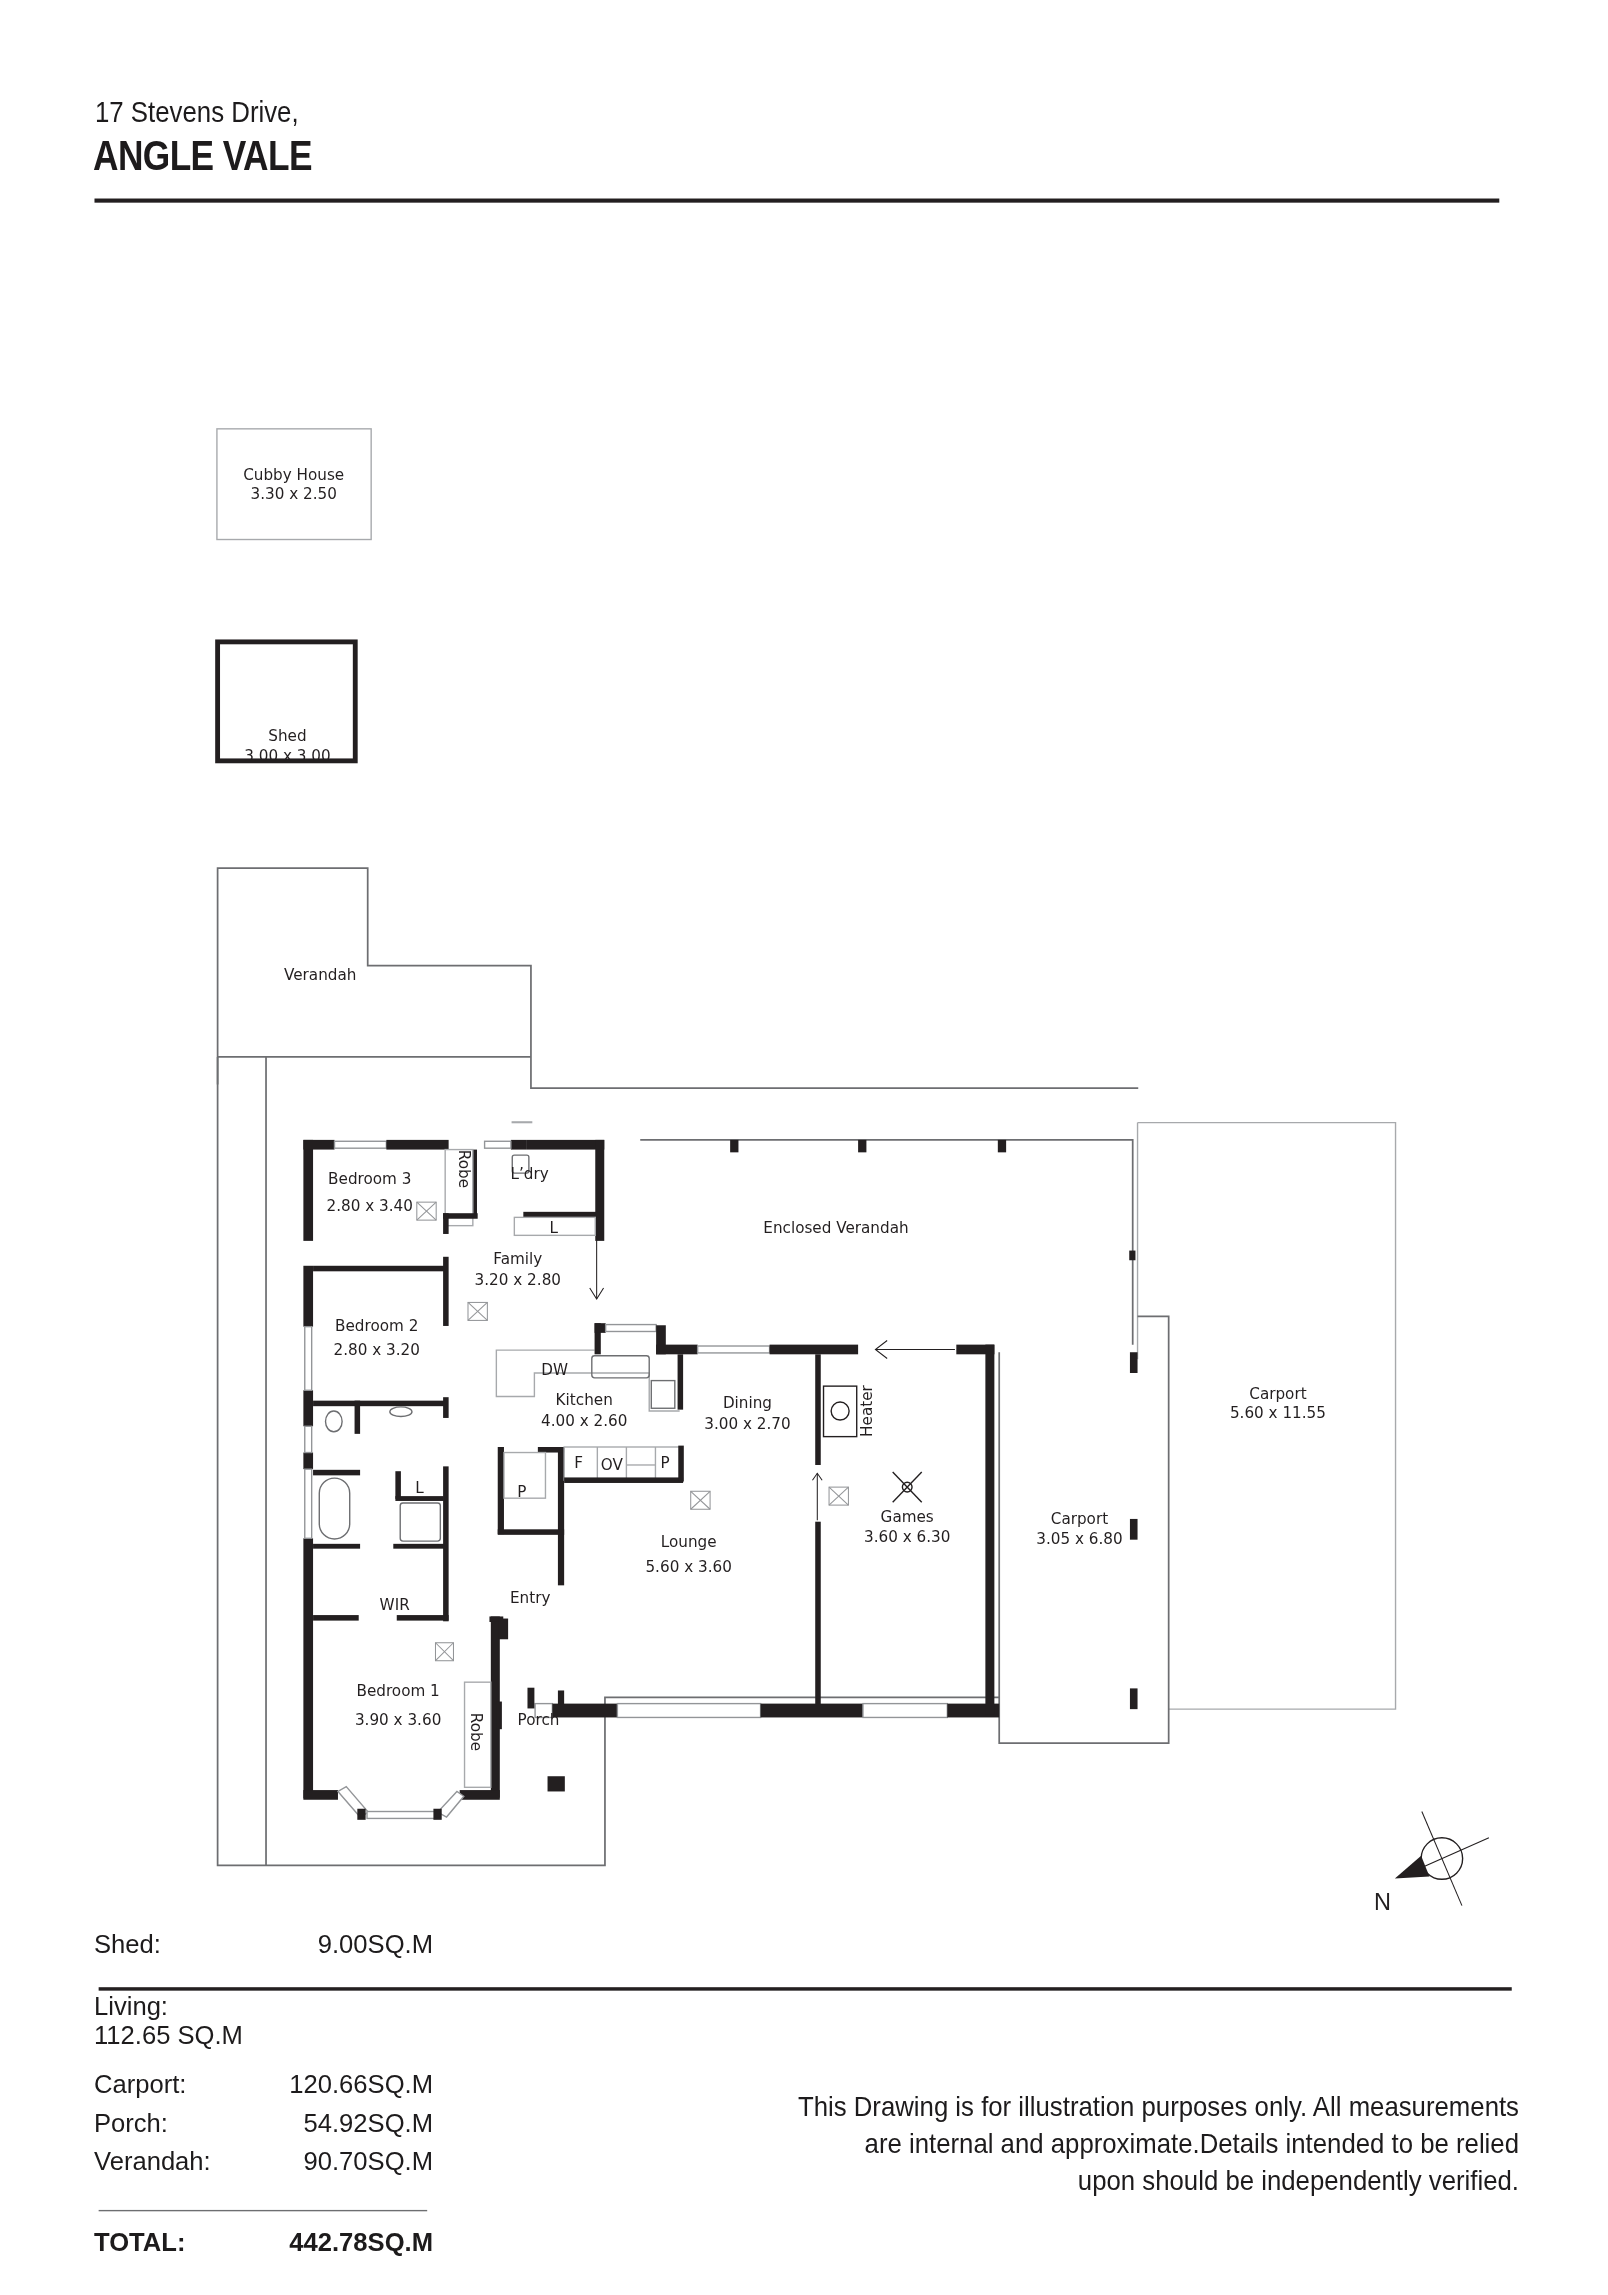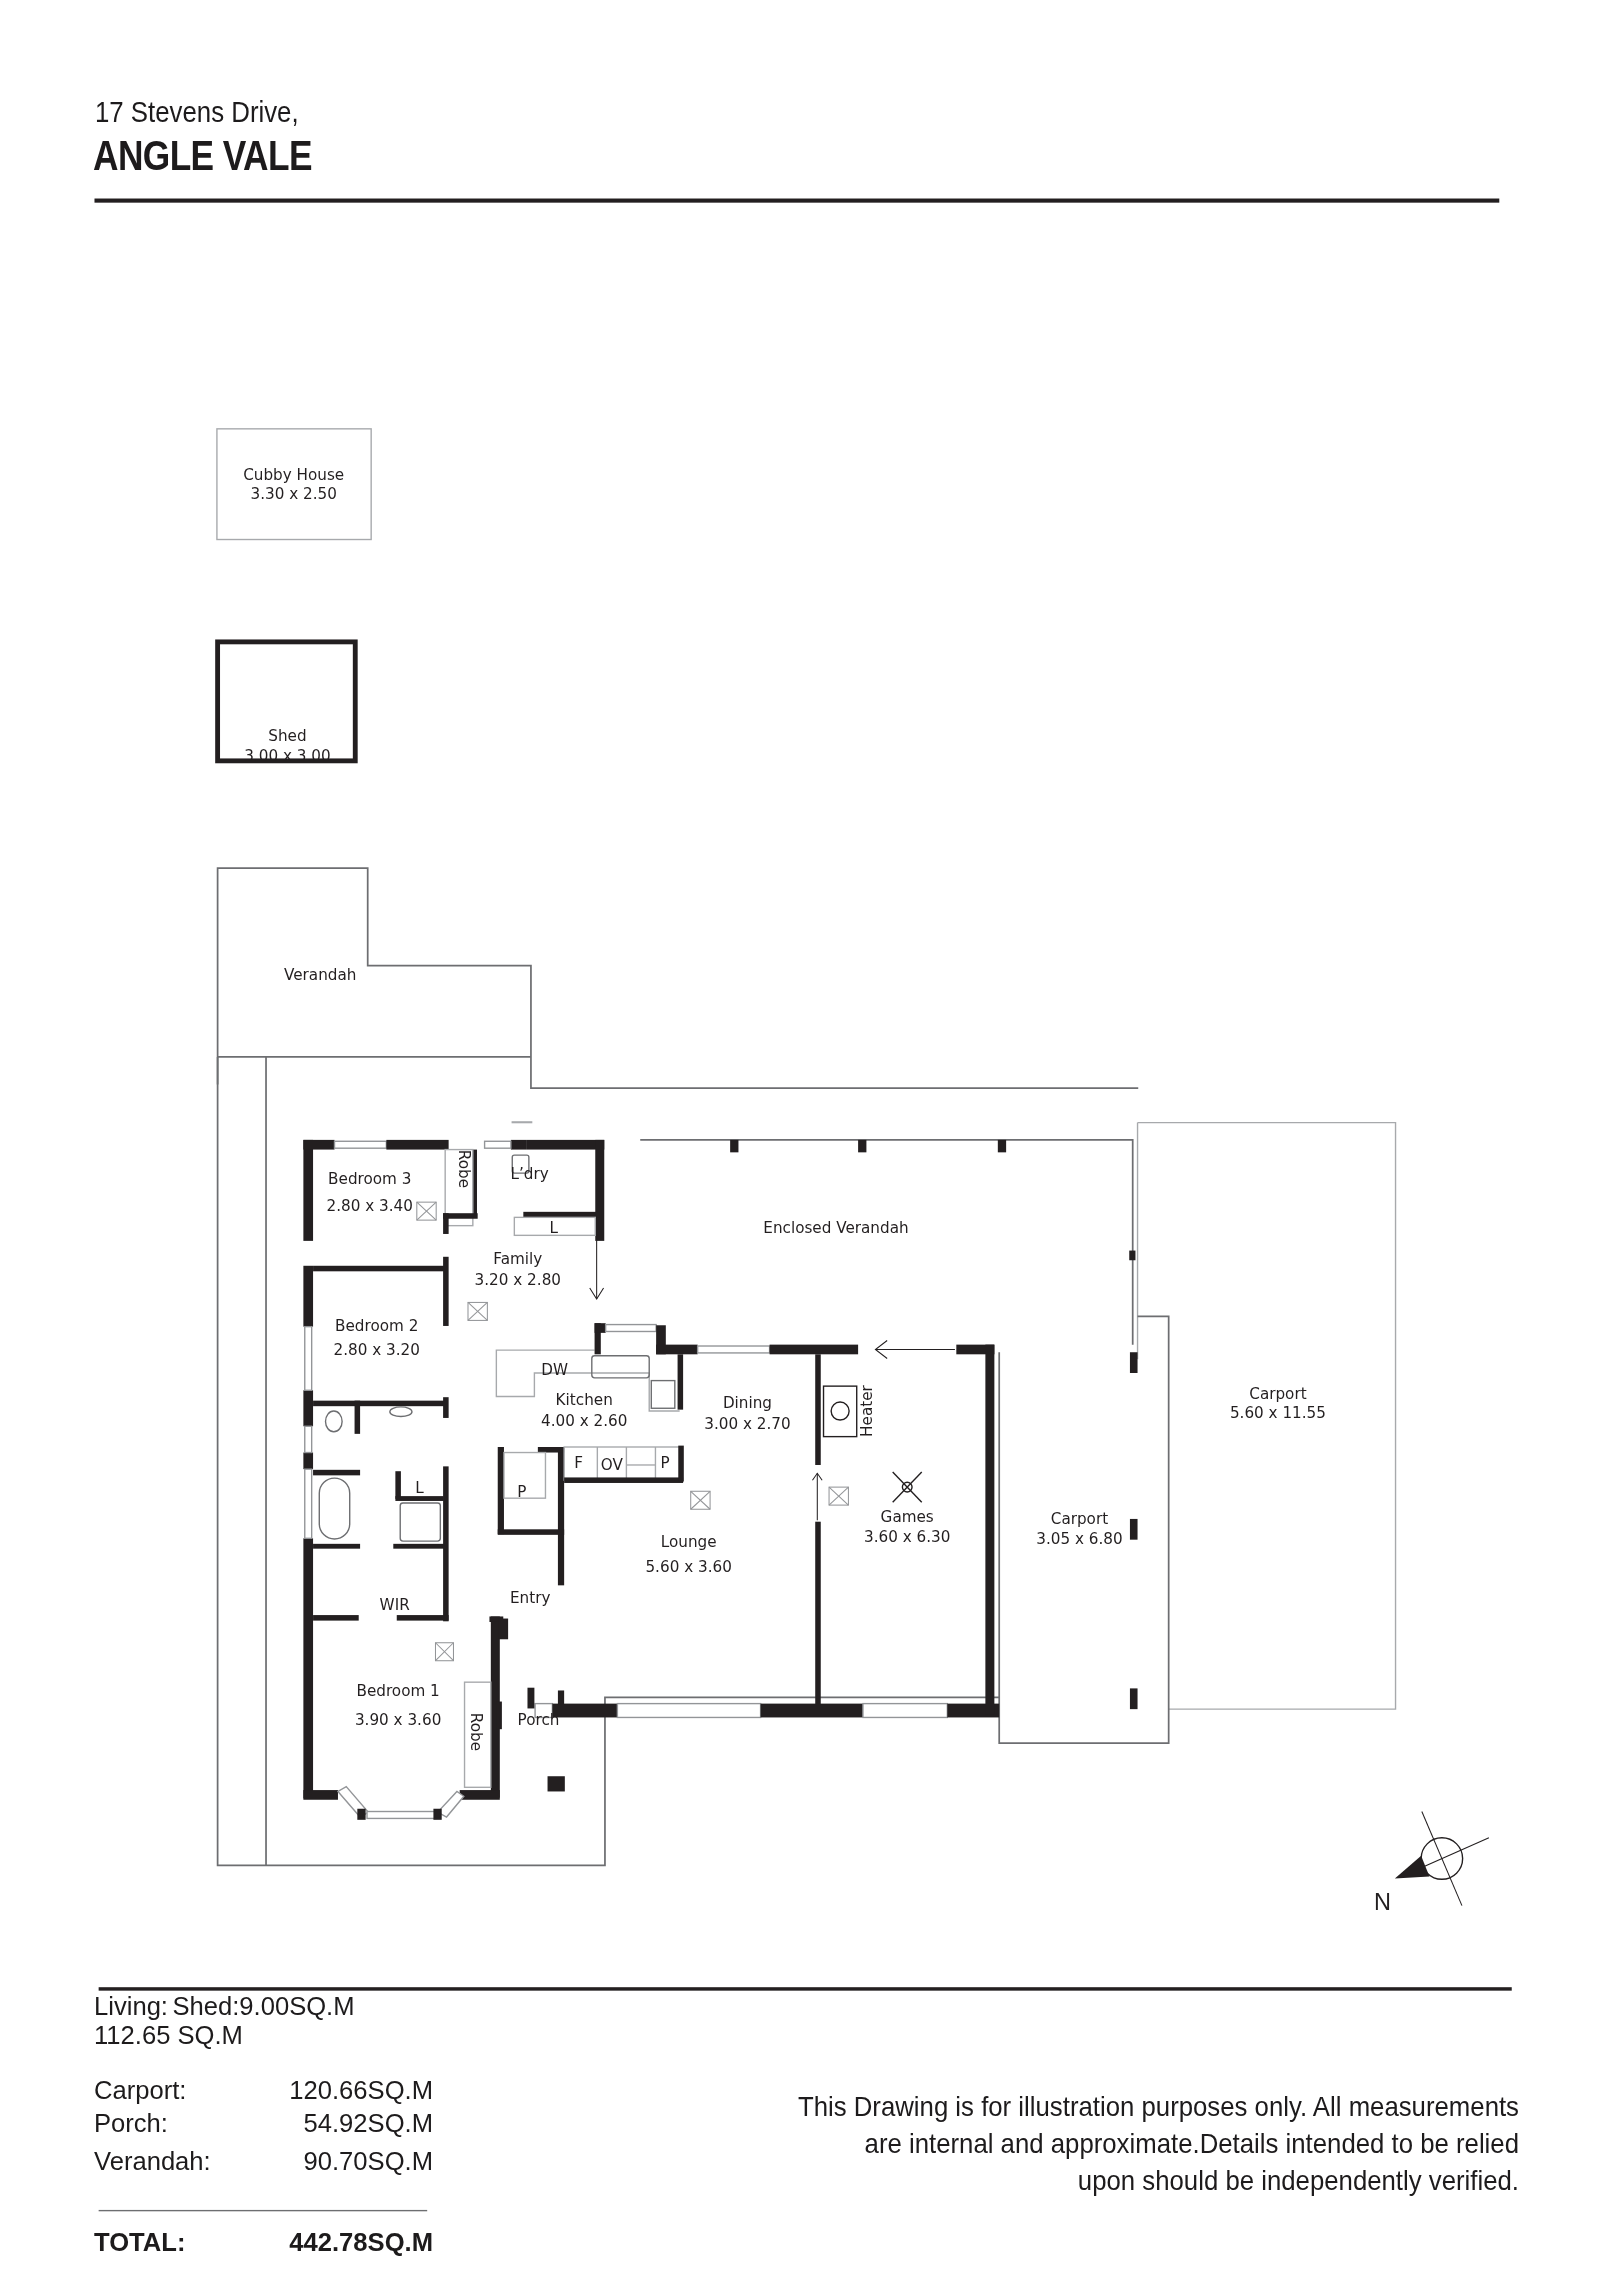--- a/index.html
+++ b/index.html
@@ -266,25 +266,25 @@
   </g>
 
   <rect x="142" y="2873" width="2043" height="5" fill="#231f20"></rect>
   <rect x="142" y="3195" width="475" height="2" fill="#6d6e71"></rect>
 </svg>
 
 <div class="area-row" style="top:1992px;flex-direction:column;">
   <span>Living:</span>
   <span>112.65 SQ.M</span>
 </div>
-<div class="area-row" style="top:1992px;justify-content:center;">
+<div class="area-row" style="top:1930px;">
   <span>Shed:</span>
   <span>9.00SQ.M</span>
 </div>
-<div class="area-row" style="top:2070px;margin-top:6px;">
+<div class="area-row" style="top:2070px;">
   <span>Carport:</span>
   <span>120.66SQ.M</span>
 </div>
 <div class="area-row" style="top:2109px;">
   <span>Porch:</span>
   <span>54.92SQ.M</span>
 </div>
 <div class="area-row" style="top:2147px;text-align:center;">
   <span>Verandah:</span>
   <span>90.70SQ.M</span>

